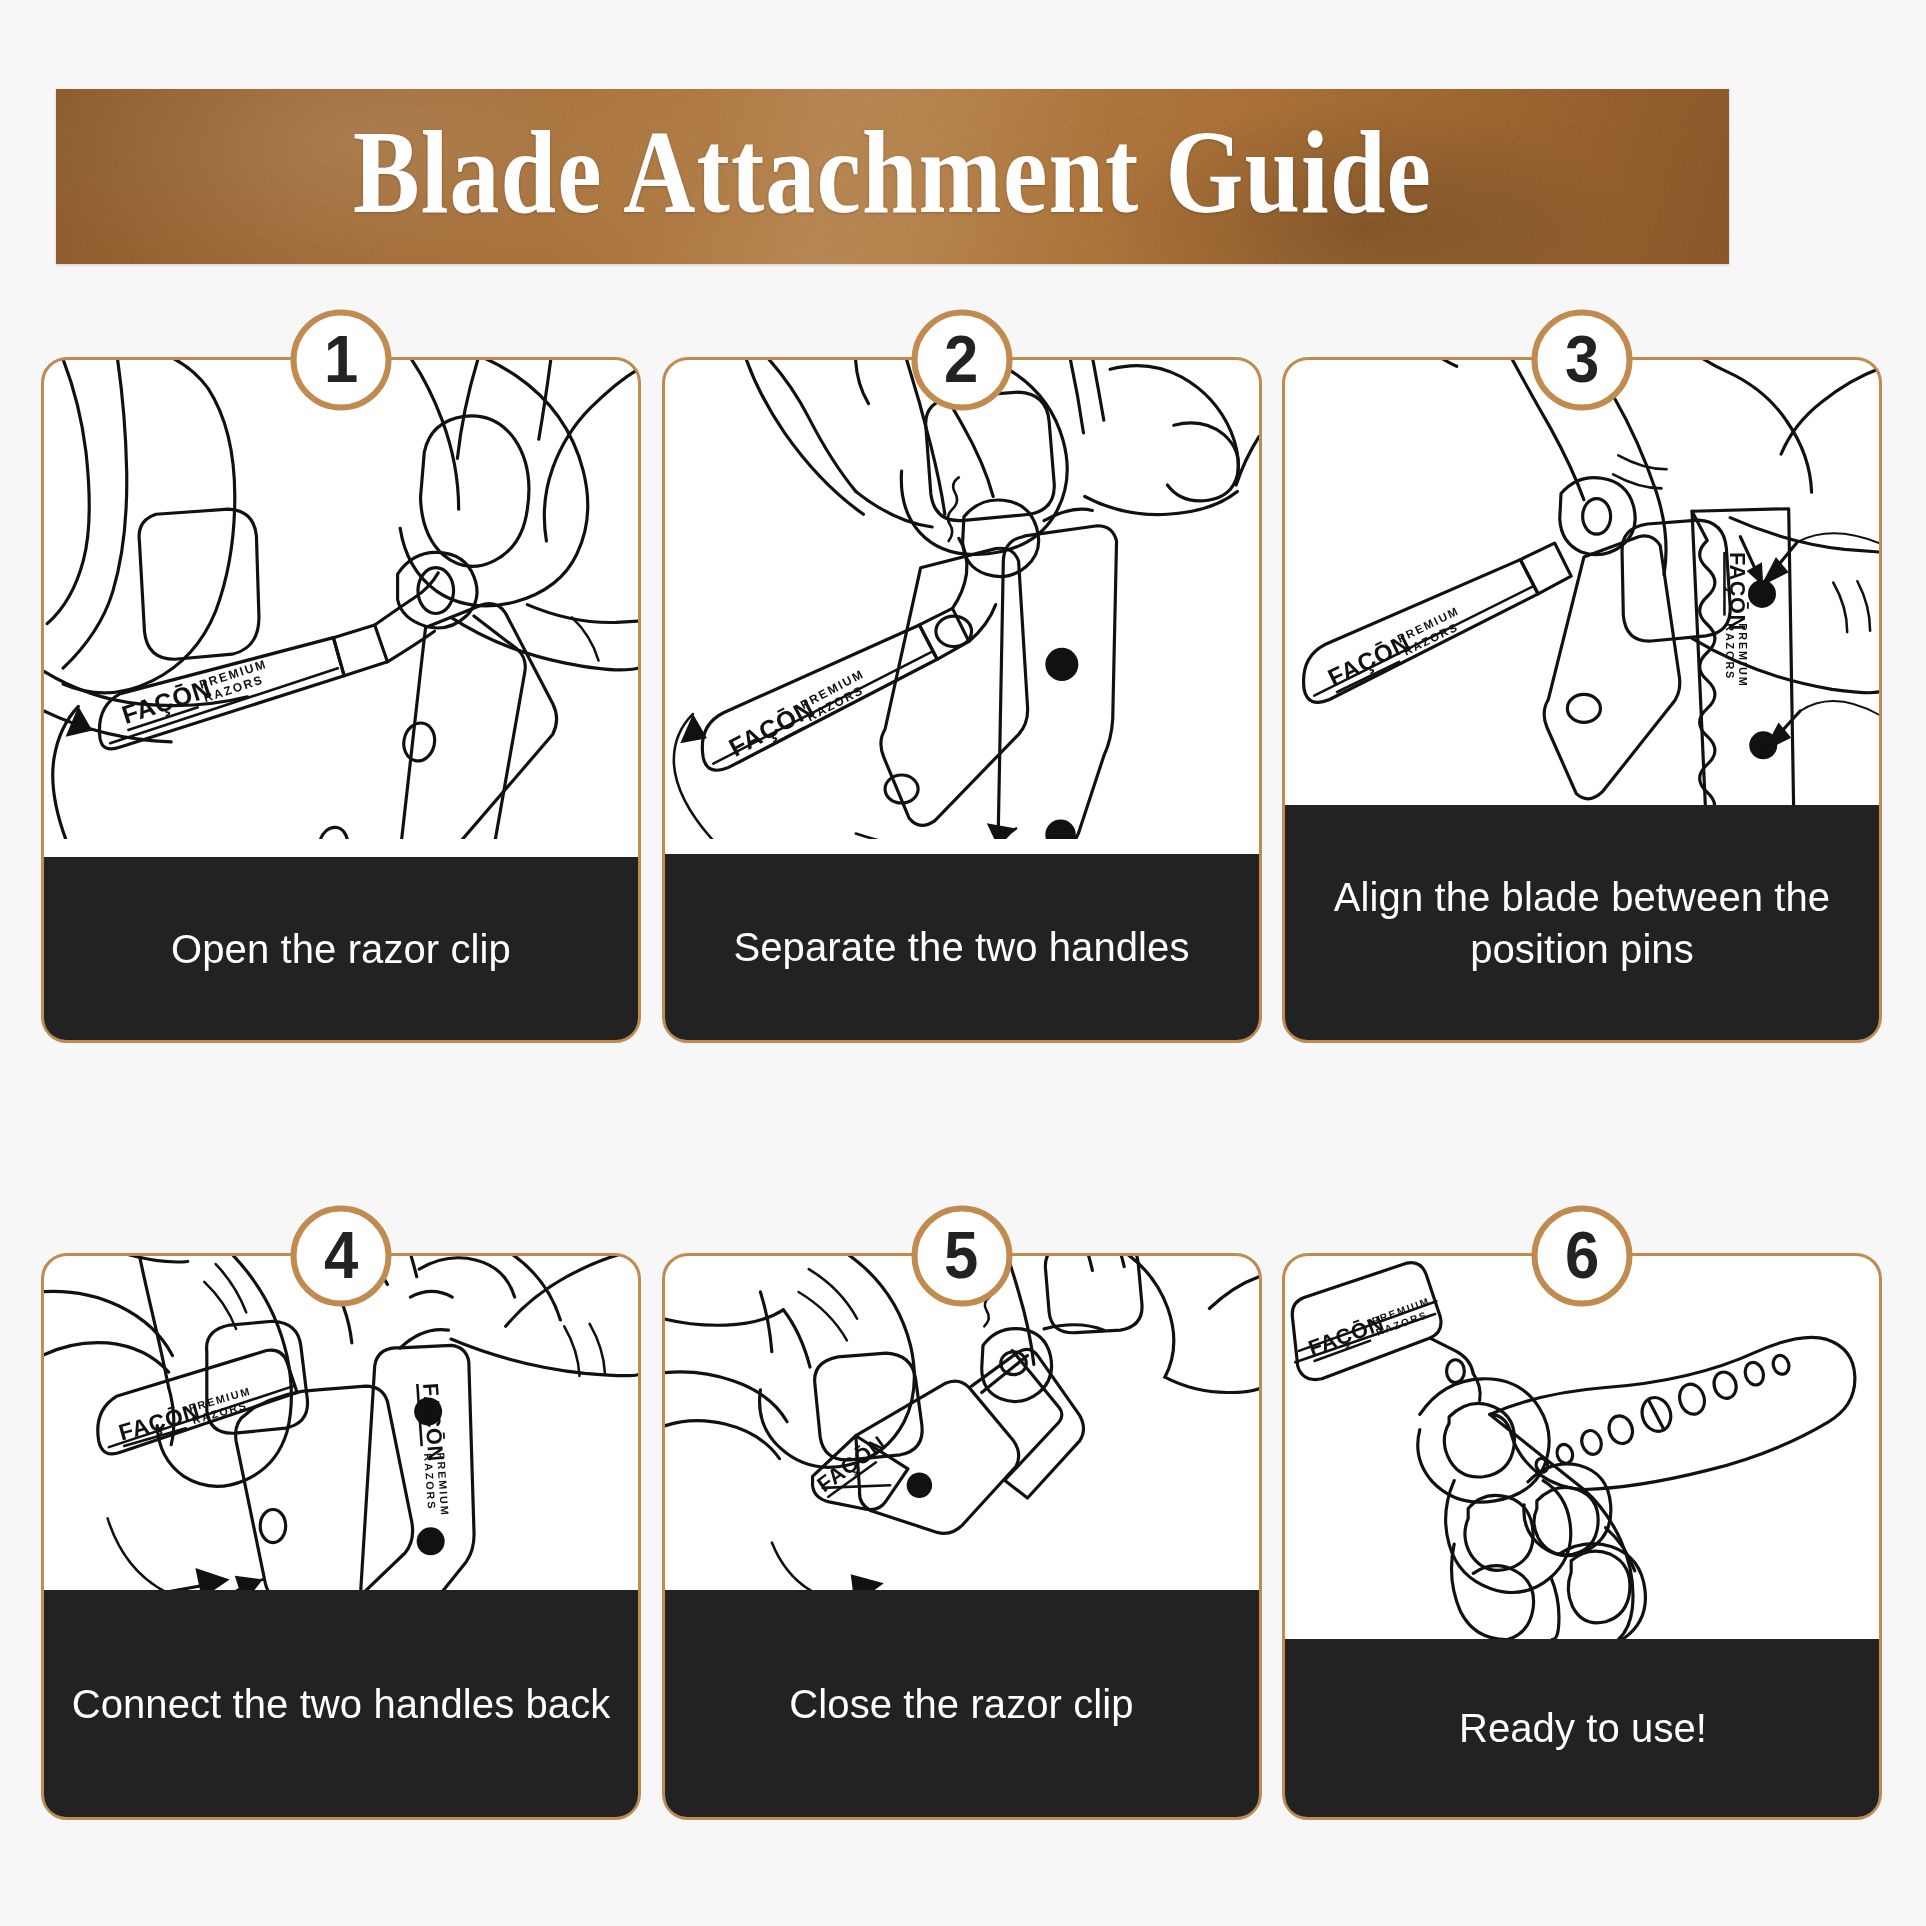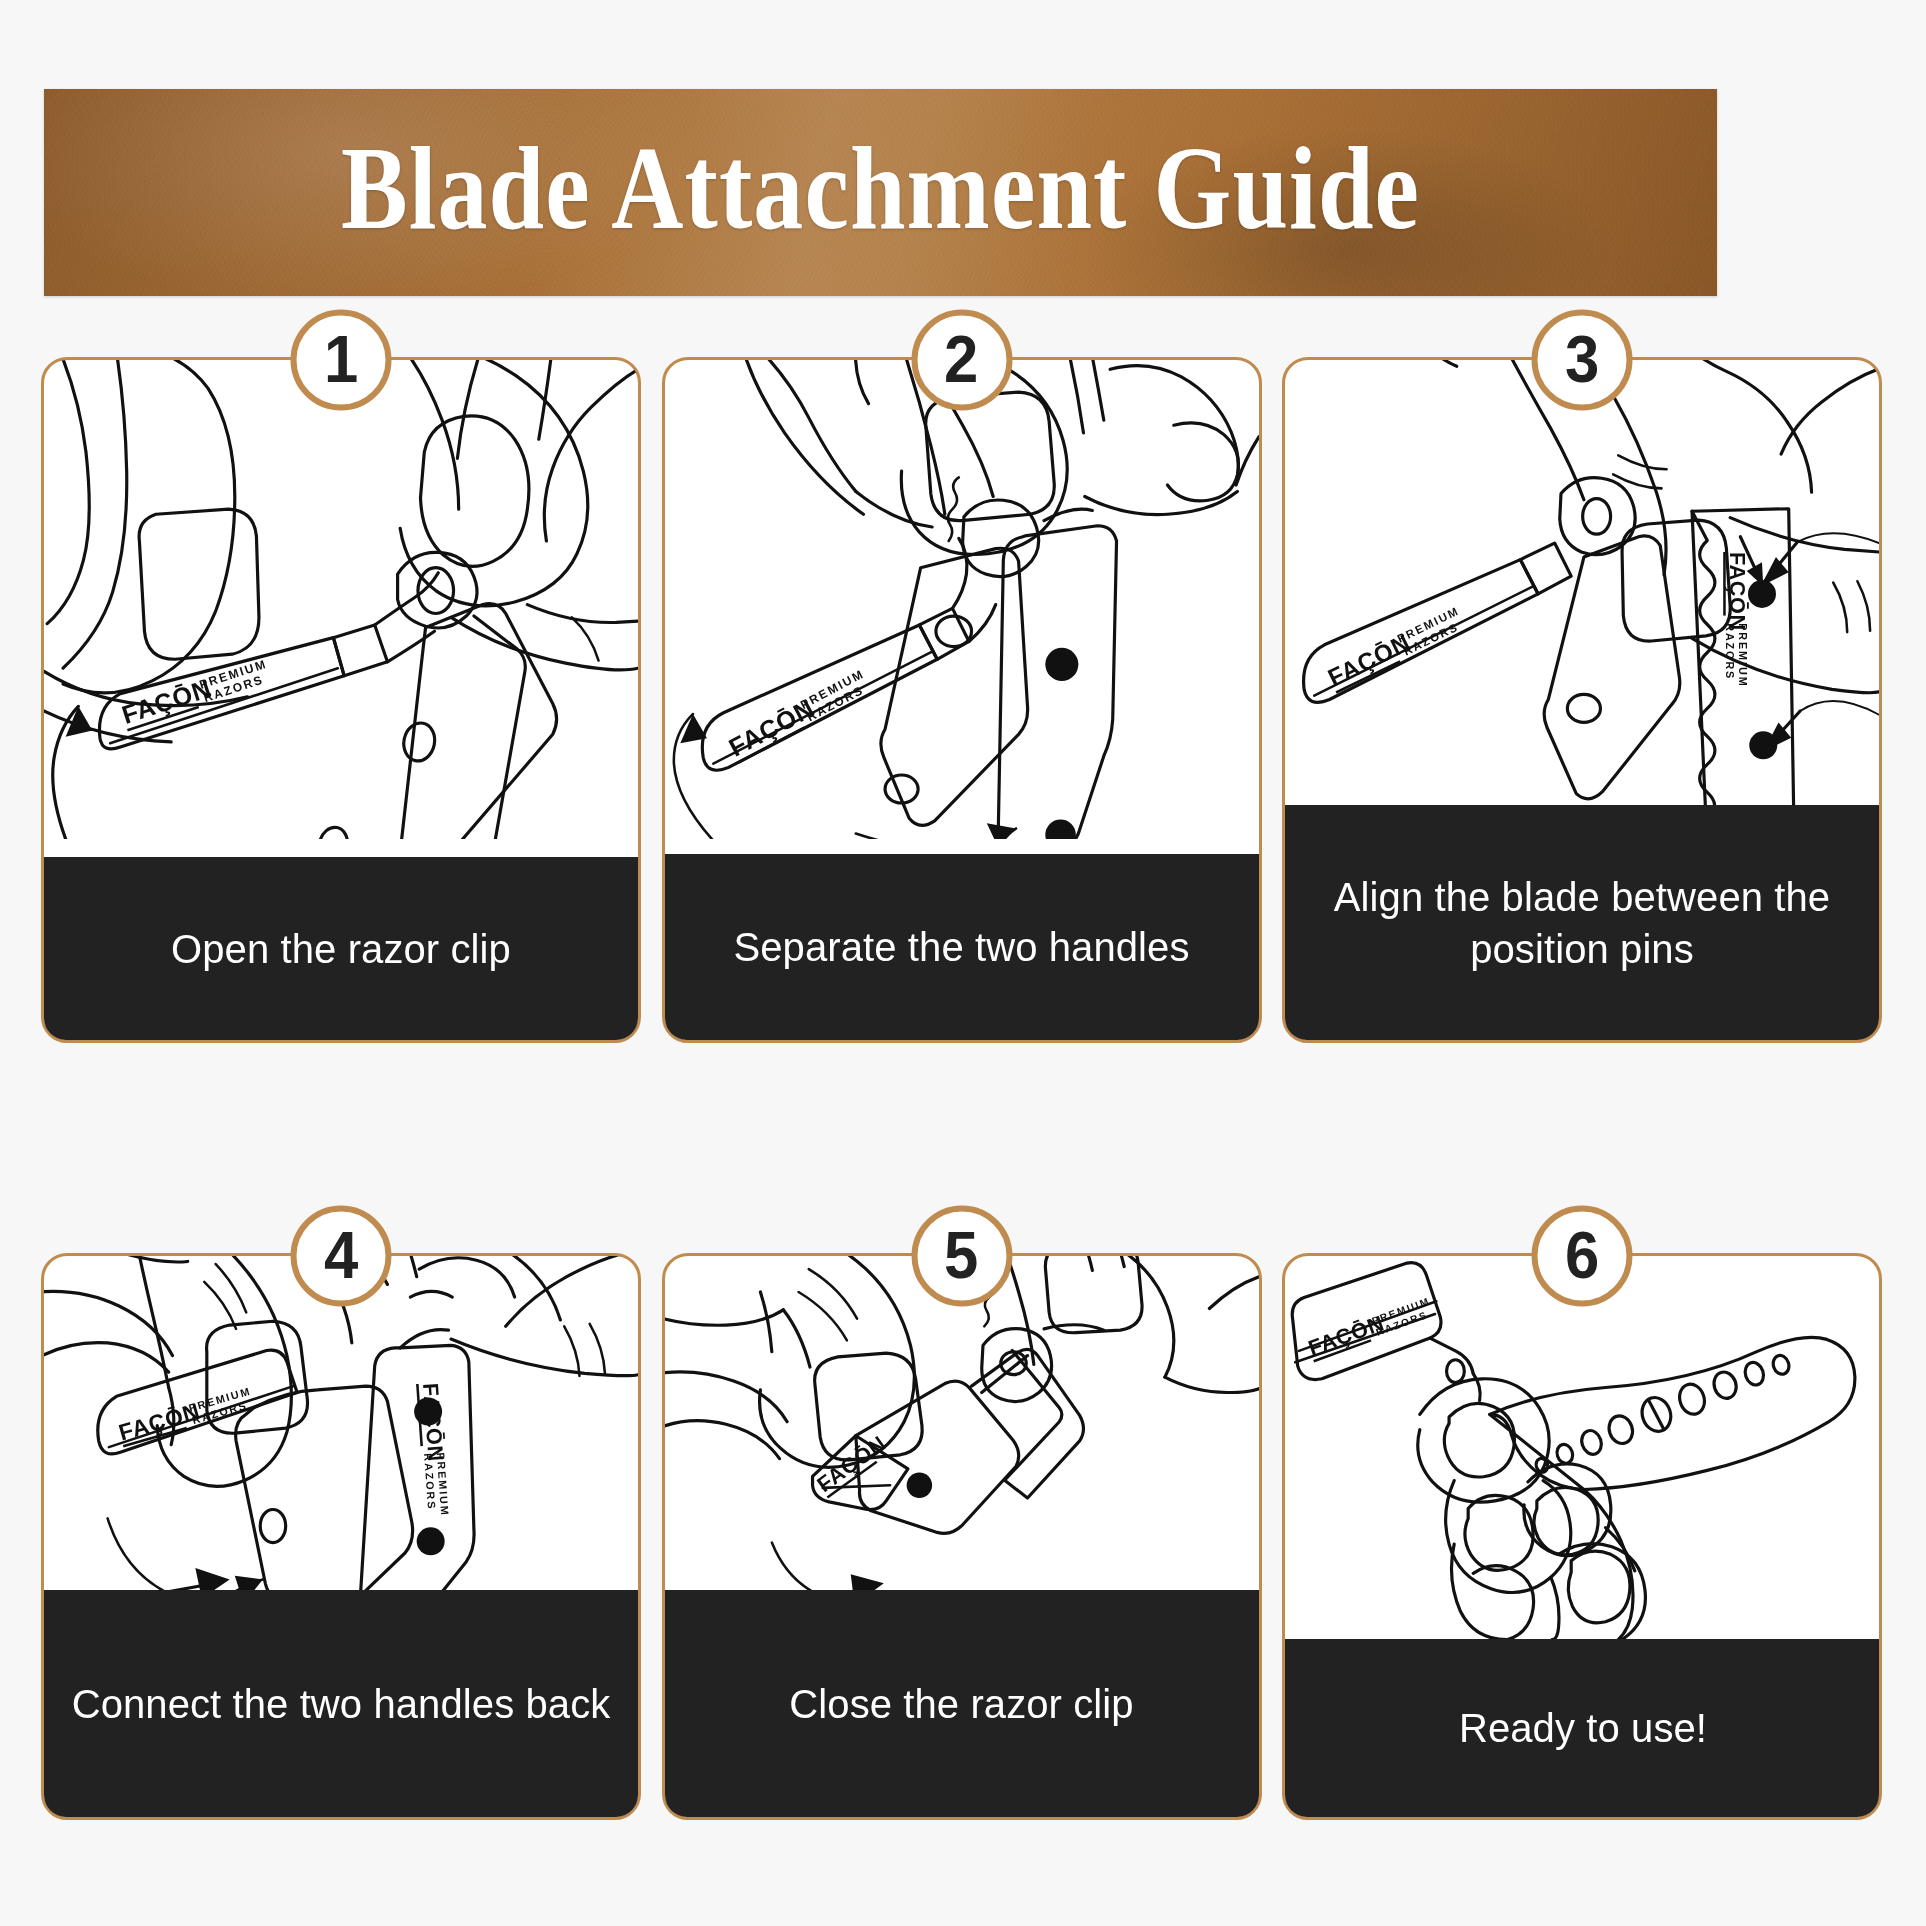--- a/index.html
+++ b/index.html
@@ -6,21 +6,21 @@
   body{
     width:1926px;height:1926px;
     background:#f7f7f7;
     font-family:"Liberation Sans", sans-serif;
     overflow:hidden;
     position:relative;
   }
   
   .banner{
     position:absolute;
-    left:44px; top:89px; width:1673px; height:207px;
+    left:56px; top:89px; width:1673px; height:175px;
     background:
       radial-gradient(ellipse 578px 257px at 18% 30%, rgba(255,255,255,.13), rgba(255,255,255,0) 62%),
       radial-gradient(ellipse 449px 205px at 78% 78%, rgba(0,0,0,.18), rgba(0,0,0,0) 60%),
       linear-gradient(107deg,#8c5a2b 0%, #9d6733 16%, #a97138 34%, #b07a41 52%, #a86f36 70%, #96612e 88%, #8a5628 100%);
     box-shadow:0 1.3px 2.6px rgba(0,0,0,.18);
     overflow:hidden;
   }
   .banner .grain{
     position:absolute;inset:0;opacity:.20;mix-blend-mode:overlay;
     background-image:

